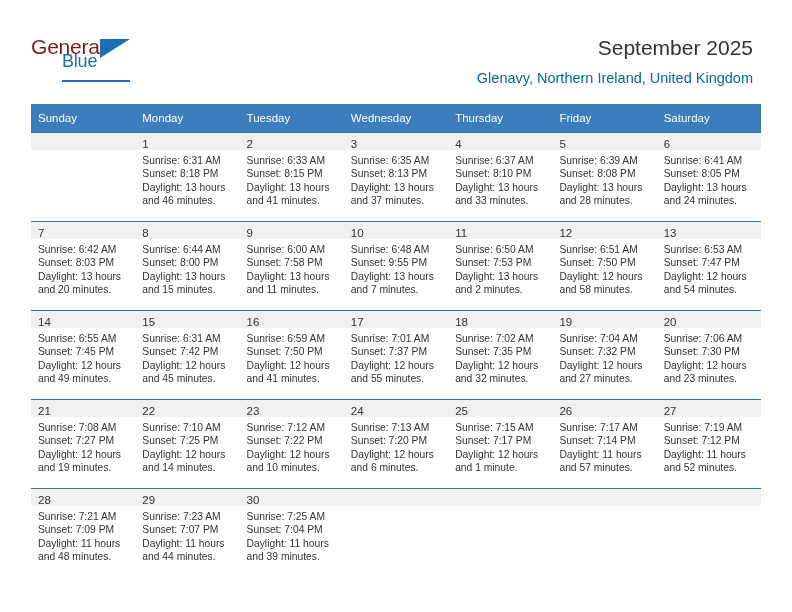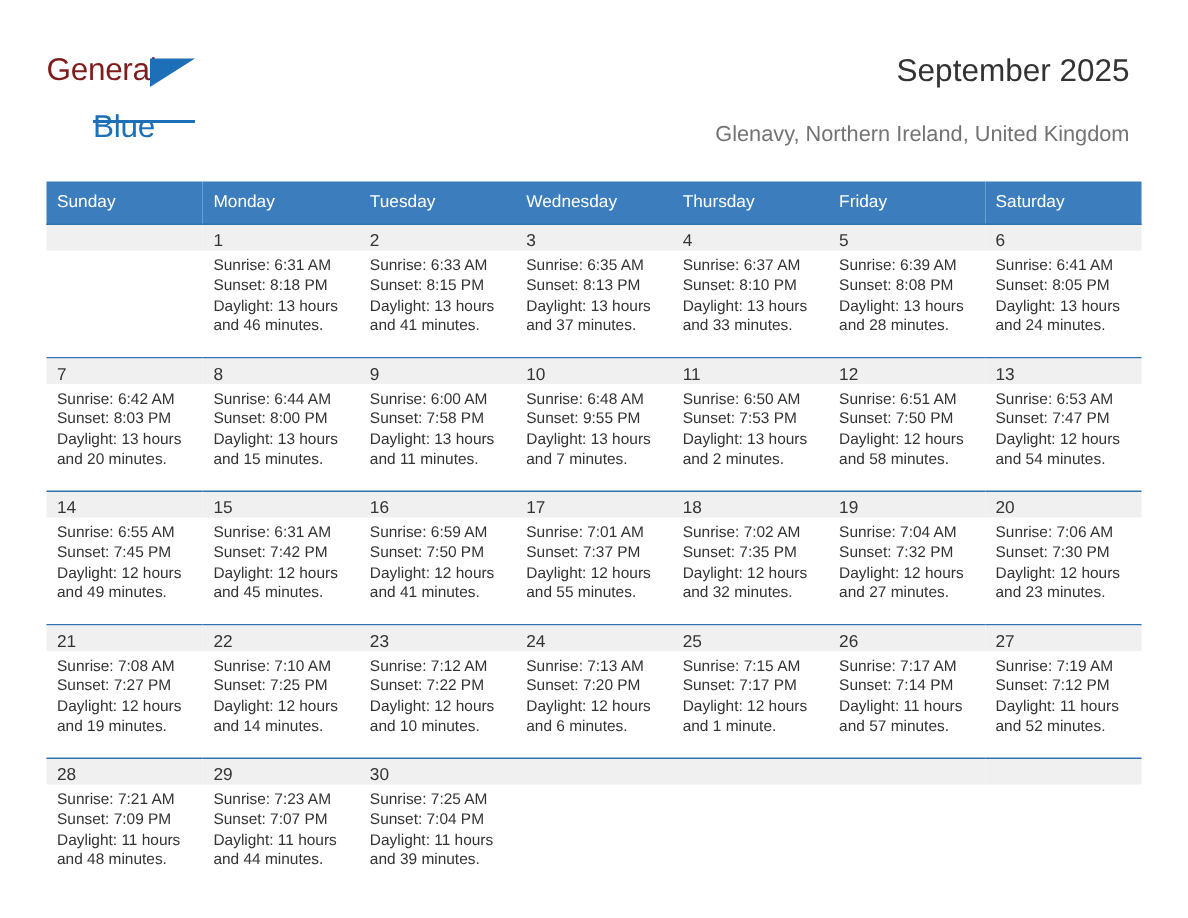--- a/index.html
+++ b/index.html
@@ -50,22 +50,22 @@
     left: 69px;
     top: 4px;
     width: 0;
     height: 0;
     border-left: 30px solid #1d70b7;
     border-bottom: 19px solid transparent;
   }
   .logo-blue {
     position: absolute;
     left: 31px;
-    top: 38px;
-    font-size: 21px;
+    top: 16px;
+    font-size: 18px;
     letter-spacing: -0.2px;
     color: #1d70b7;
     font-family: "Liberation Sans", sans-serif;
   }
   .logo-blue-underline {
     position: absolute;
     left: 31px;
     top: 45px;
     width: 68px;
     height: 2px;
@@ -80,38 +80,37 @@
   }
   .month-title {
     font-size: 21px;
     color: #333333;
     line-height: 32px;
     white-space: nowrap;
     font-weight: normal;
   }
   .location-title {
     font-size: 14.5px;
-    color: #737373;
+    color: #0369a1;
     line-height: 20px;
-    margin-top: 16px;
+    margin-top: 4px;
     white-space: nowrap;
   }
 
   
   .calendar {
     position: absolute;
     left: 31px;
     top: 104px;
     width: 730px;
   }
   .cal-table {
     width: 730px;
     border-collapse: collapse;
     table-layout: fixed;
-    margin-top: 17px;
   }
   .cal-table th {
     background: #3c7ebd;
     color: #ffffff;
     font-size: 11.5px;
     font-weight: normal;
     text-align: left;
     padding: 5px 0 5px 7px;
     height: 18px;
     vertical-align: middle;

